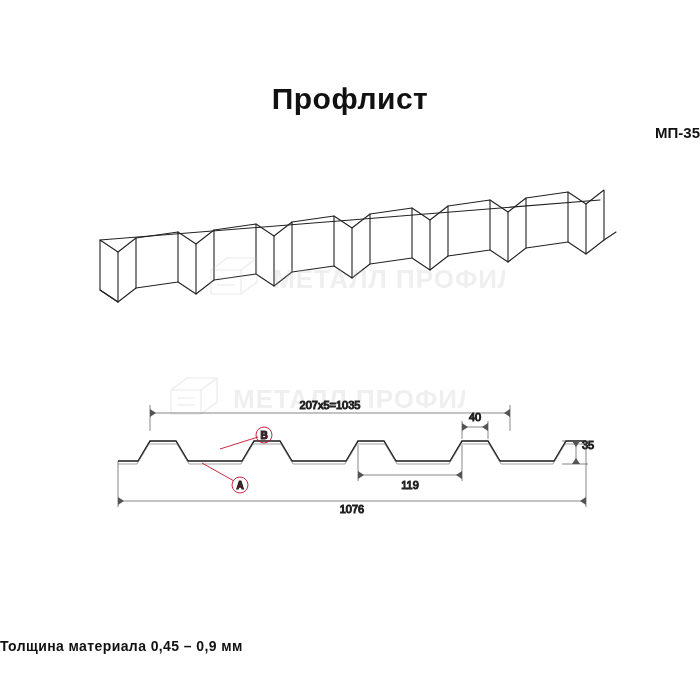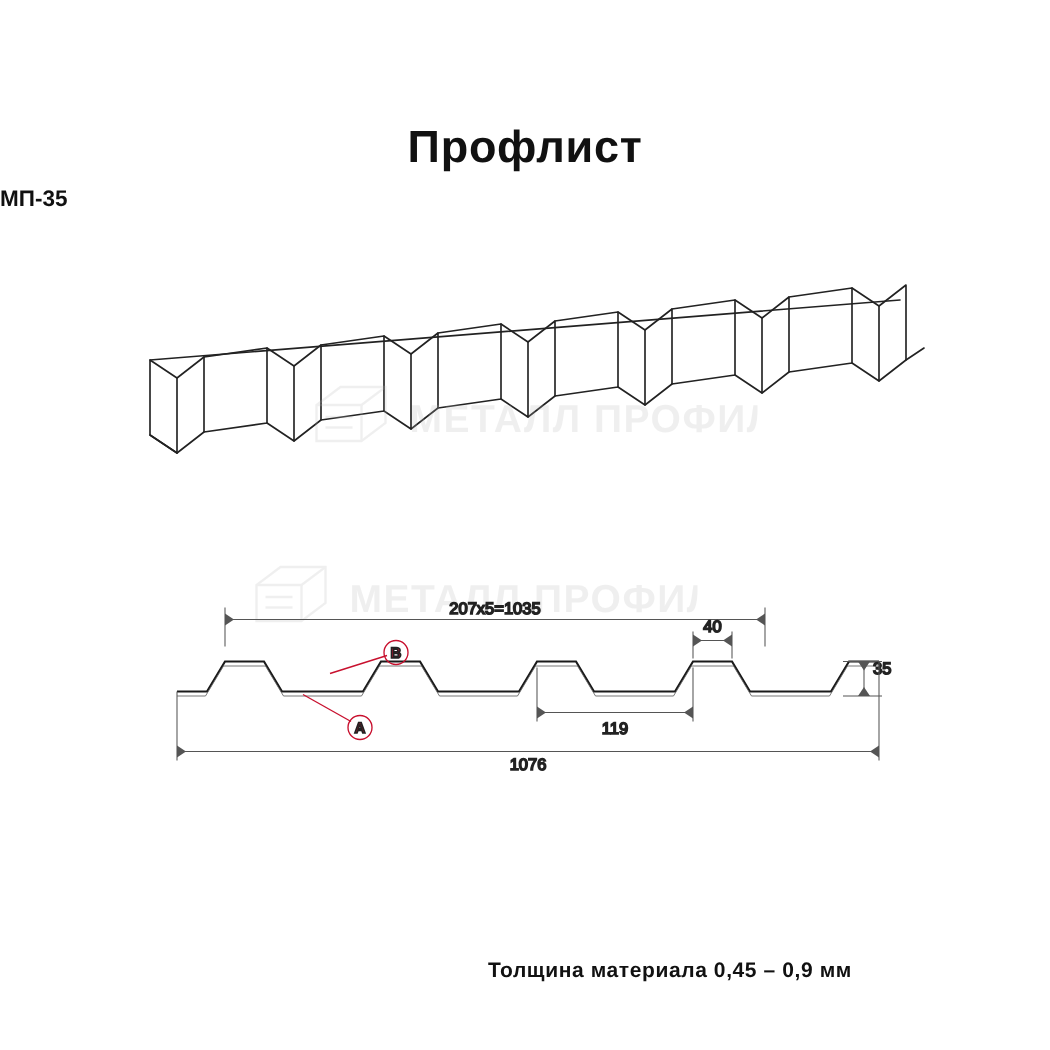--- a/index.html
+++ b/index.html
@@ -31,31 +31,31 @@
     font-size: 30px;
     font-weight: bold;
     letter-spacing: 0.5px;
     color: #111111;
   }
   .subtitle {
     position: absolute;
     top: 104px;
     left: 0;
     width: 700px;
-    text-align: left;
+    text-align: right;
     font-size: 15px;
     font-weight: bold;
     color: #111111;
   }
   .footer-note {
     position: absolute;
     top: 618px;
     left: 0;
     width: 568px;
-    text-align: right;
+    text-align: left;
     font-size: 14px;
     font-weight: bold;
     letter-spacing: 0.4px;
     color: #111111;
   }
   .iso-wrap {
     position: absolute;
     left: 60px;
     top: 160px;
     width: 580px;

